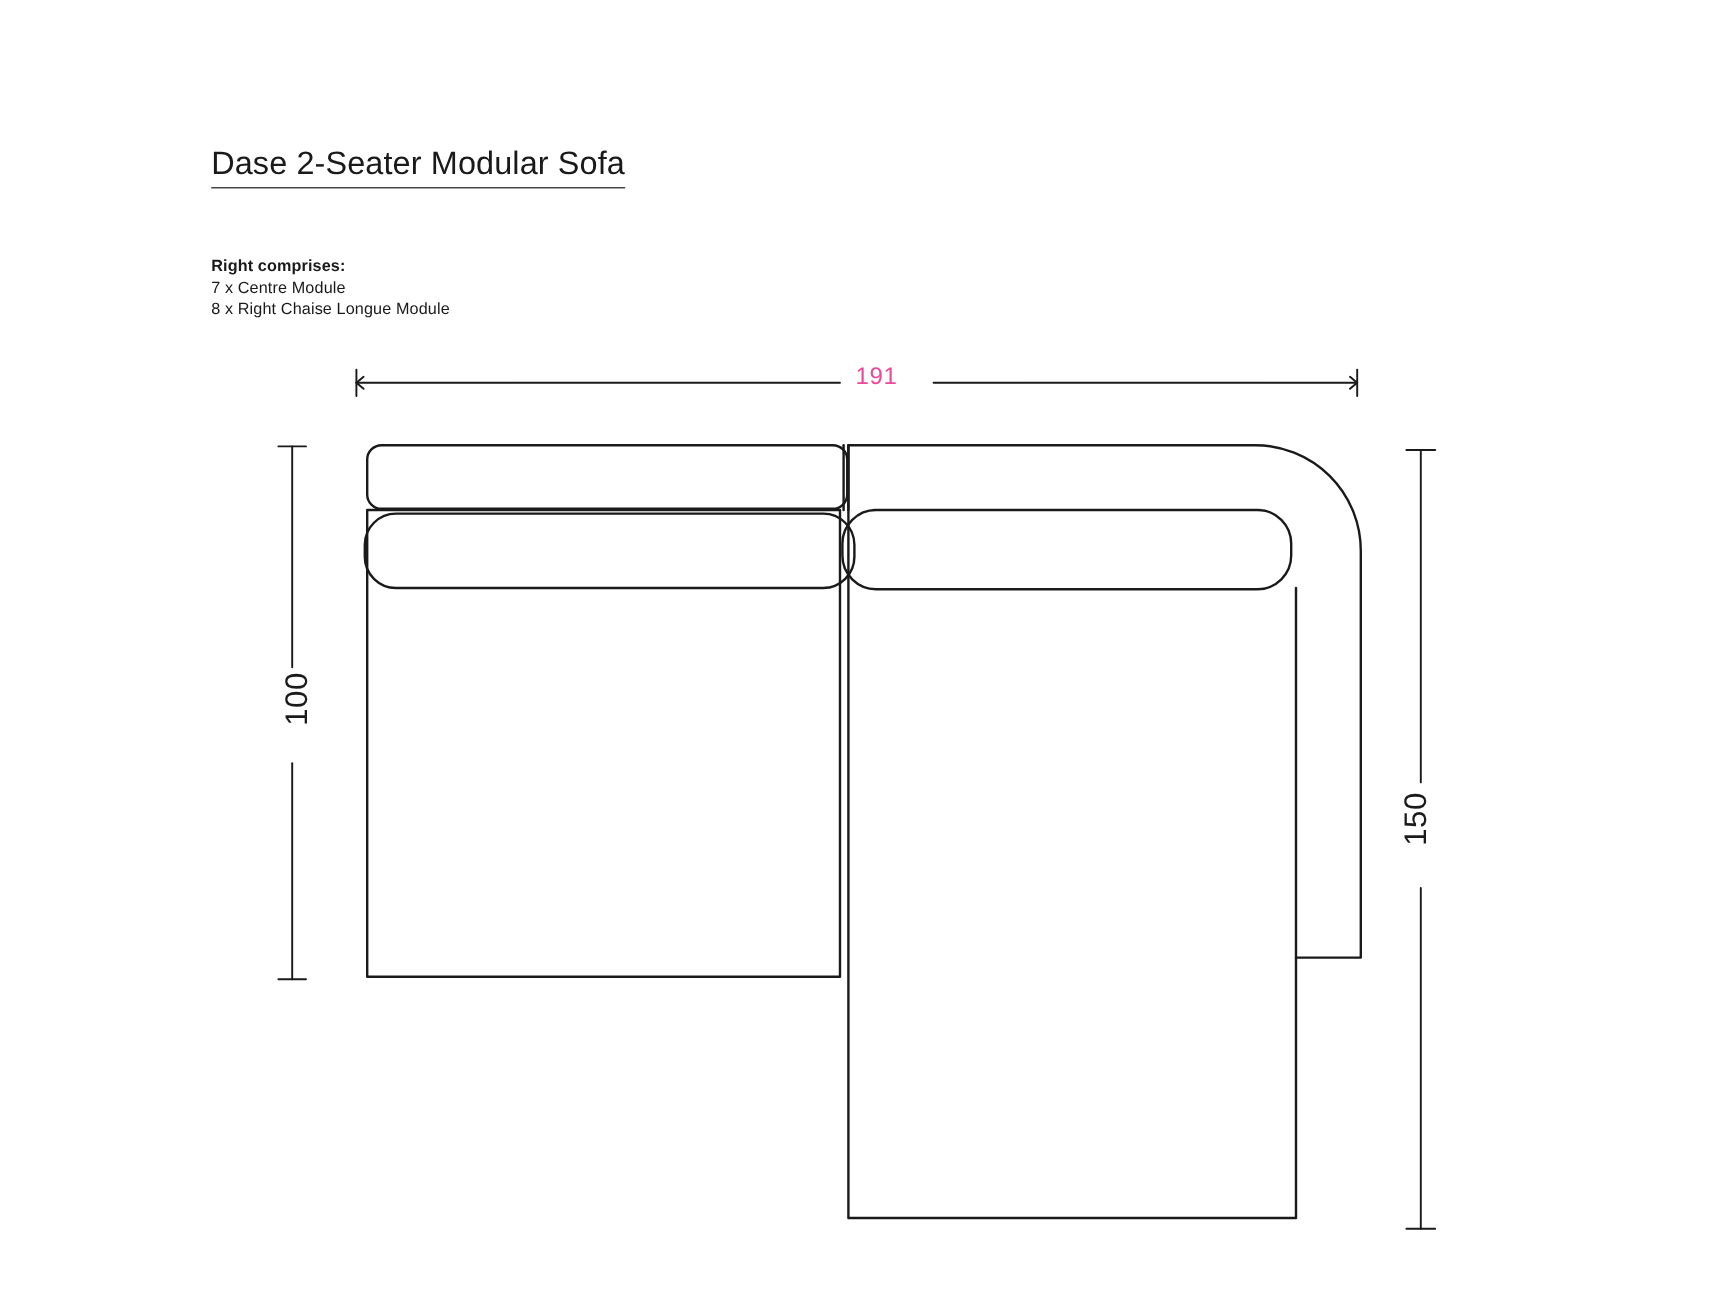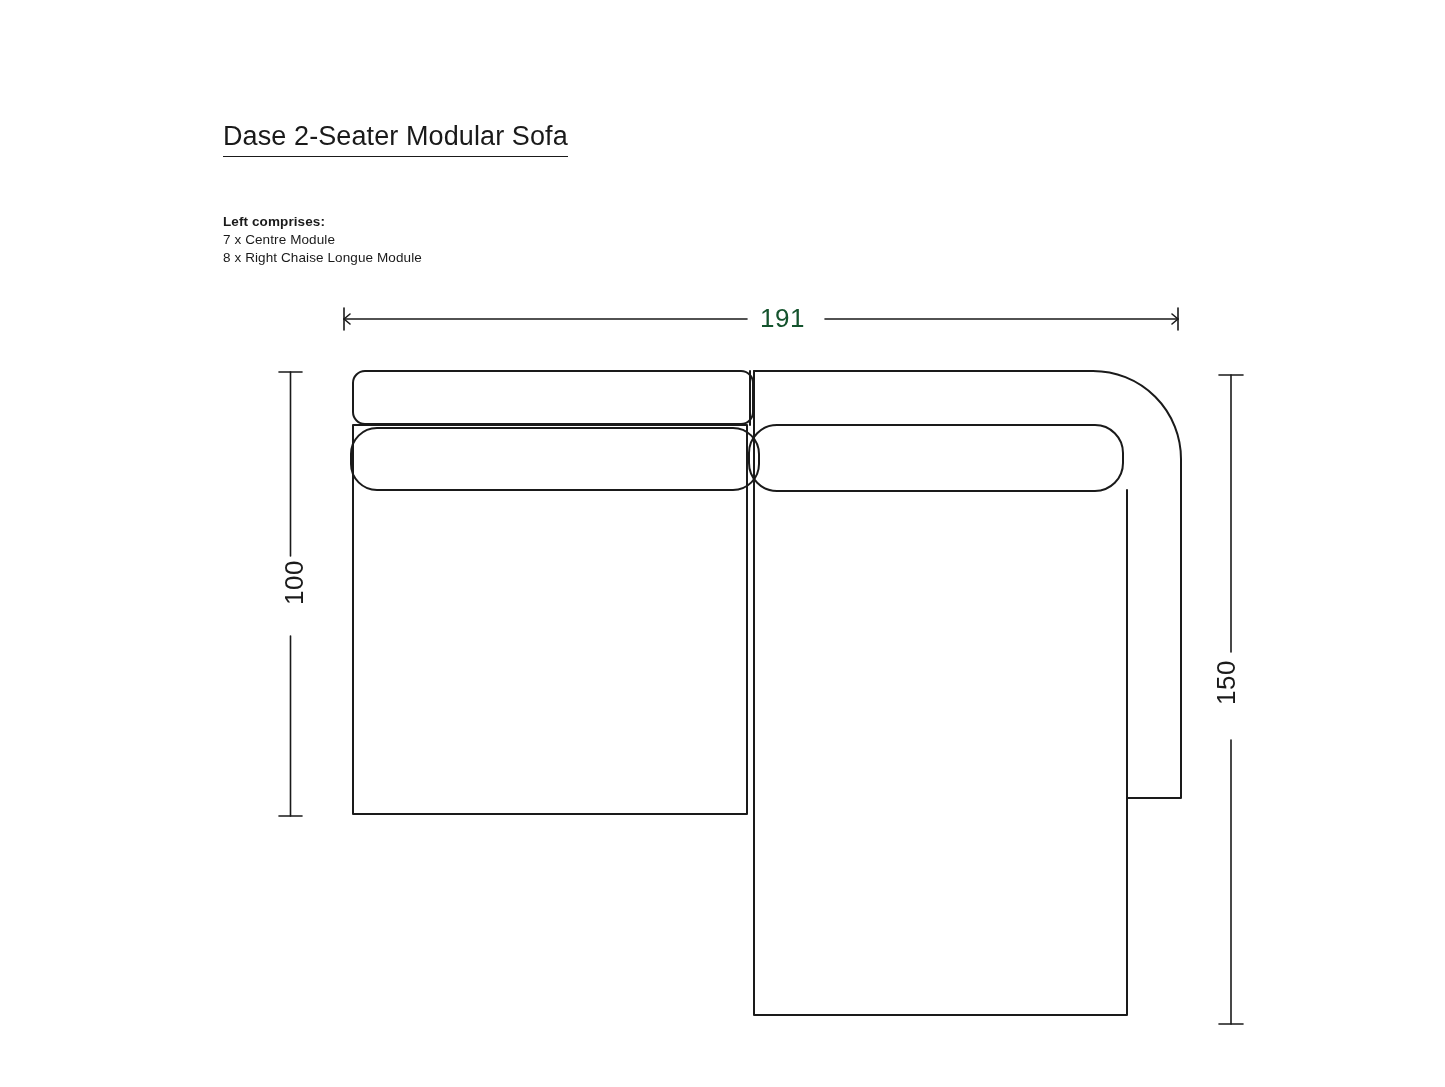--- a/index.html
+++ b/index.html
@@ -12,21 +12,20 @@
     height: 1087px;
     position: relative;
     font-family: "Liberation Sans", sans-serif;
     color: #1a1a1a;
     overflow: hidden;
   }
 
   .page {
     position: absolute;
     inset: 0;
-    margin-left: 47px;
   }
 
   
   .title-block {
     position: absolute;
     left: 176px;
     top: 118px;
     width: 900px;
   }
   .title-line {
@@ -62,23 +61,23 @@
   
   .drawing {
     position: absolute;
     left: 0;
     top: 0;
     width: 1445px;
     height: 1087px;
   }
   .dim-label {
     position: absolute;
-    font-size: 26px;
+    font-size: 20px;
     letter-spacing: 0.5px;
-    color: #14532d;
+    color: #ec4899;
     font-family: "Liberation Sans", sans-serif;
   }
   #label-width {
     left: 713px;
     top: 303px;
   }
   #label-depth-wrap {
     position: absolute;
     left: 232px;
     top: 560px;
@@ -109,21 +108,21 @@
 <body>
 
 <div class="page">
 
   <div class="title-block">
     <div class="title-line">Dase 2-Seater Modular Sofa</div>
     <br>
   </div>
 
   <div class="comprises">
-    <div class="head">Left comprises:</div>
+    <div class="head">Right comprises:</div>
     <div class="item">7 x Centre Module</div>
     <div class="item">8 x Right Chaise Longue Module</div>
   </div>
 
   <svg class="drawing" viewBox="0 0 1445 1087">
     <g fill="none" stroke="#1a1a1a" stroke-width="2" stroke-linejoin="round" stroke-linecap="round">
 
       <g stroke-width="1.6">
         <line x1="297" y1="308" x2="297" y2="330"></line>
         <line x1="1131" y1="308" x2="1131" y2="330"></line>

